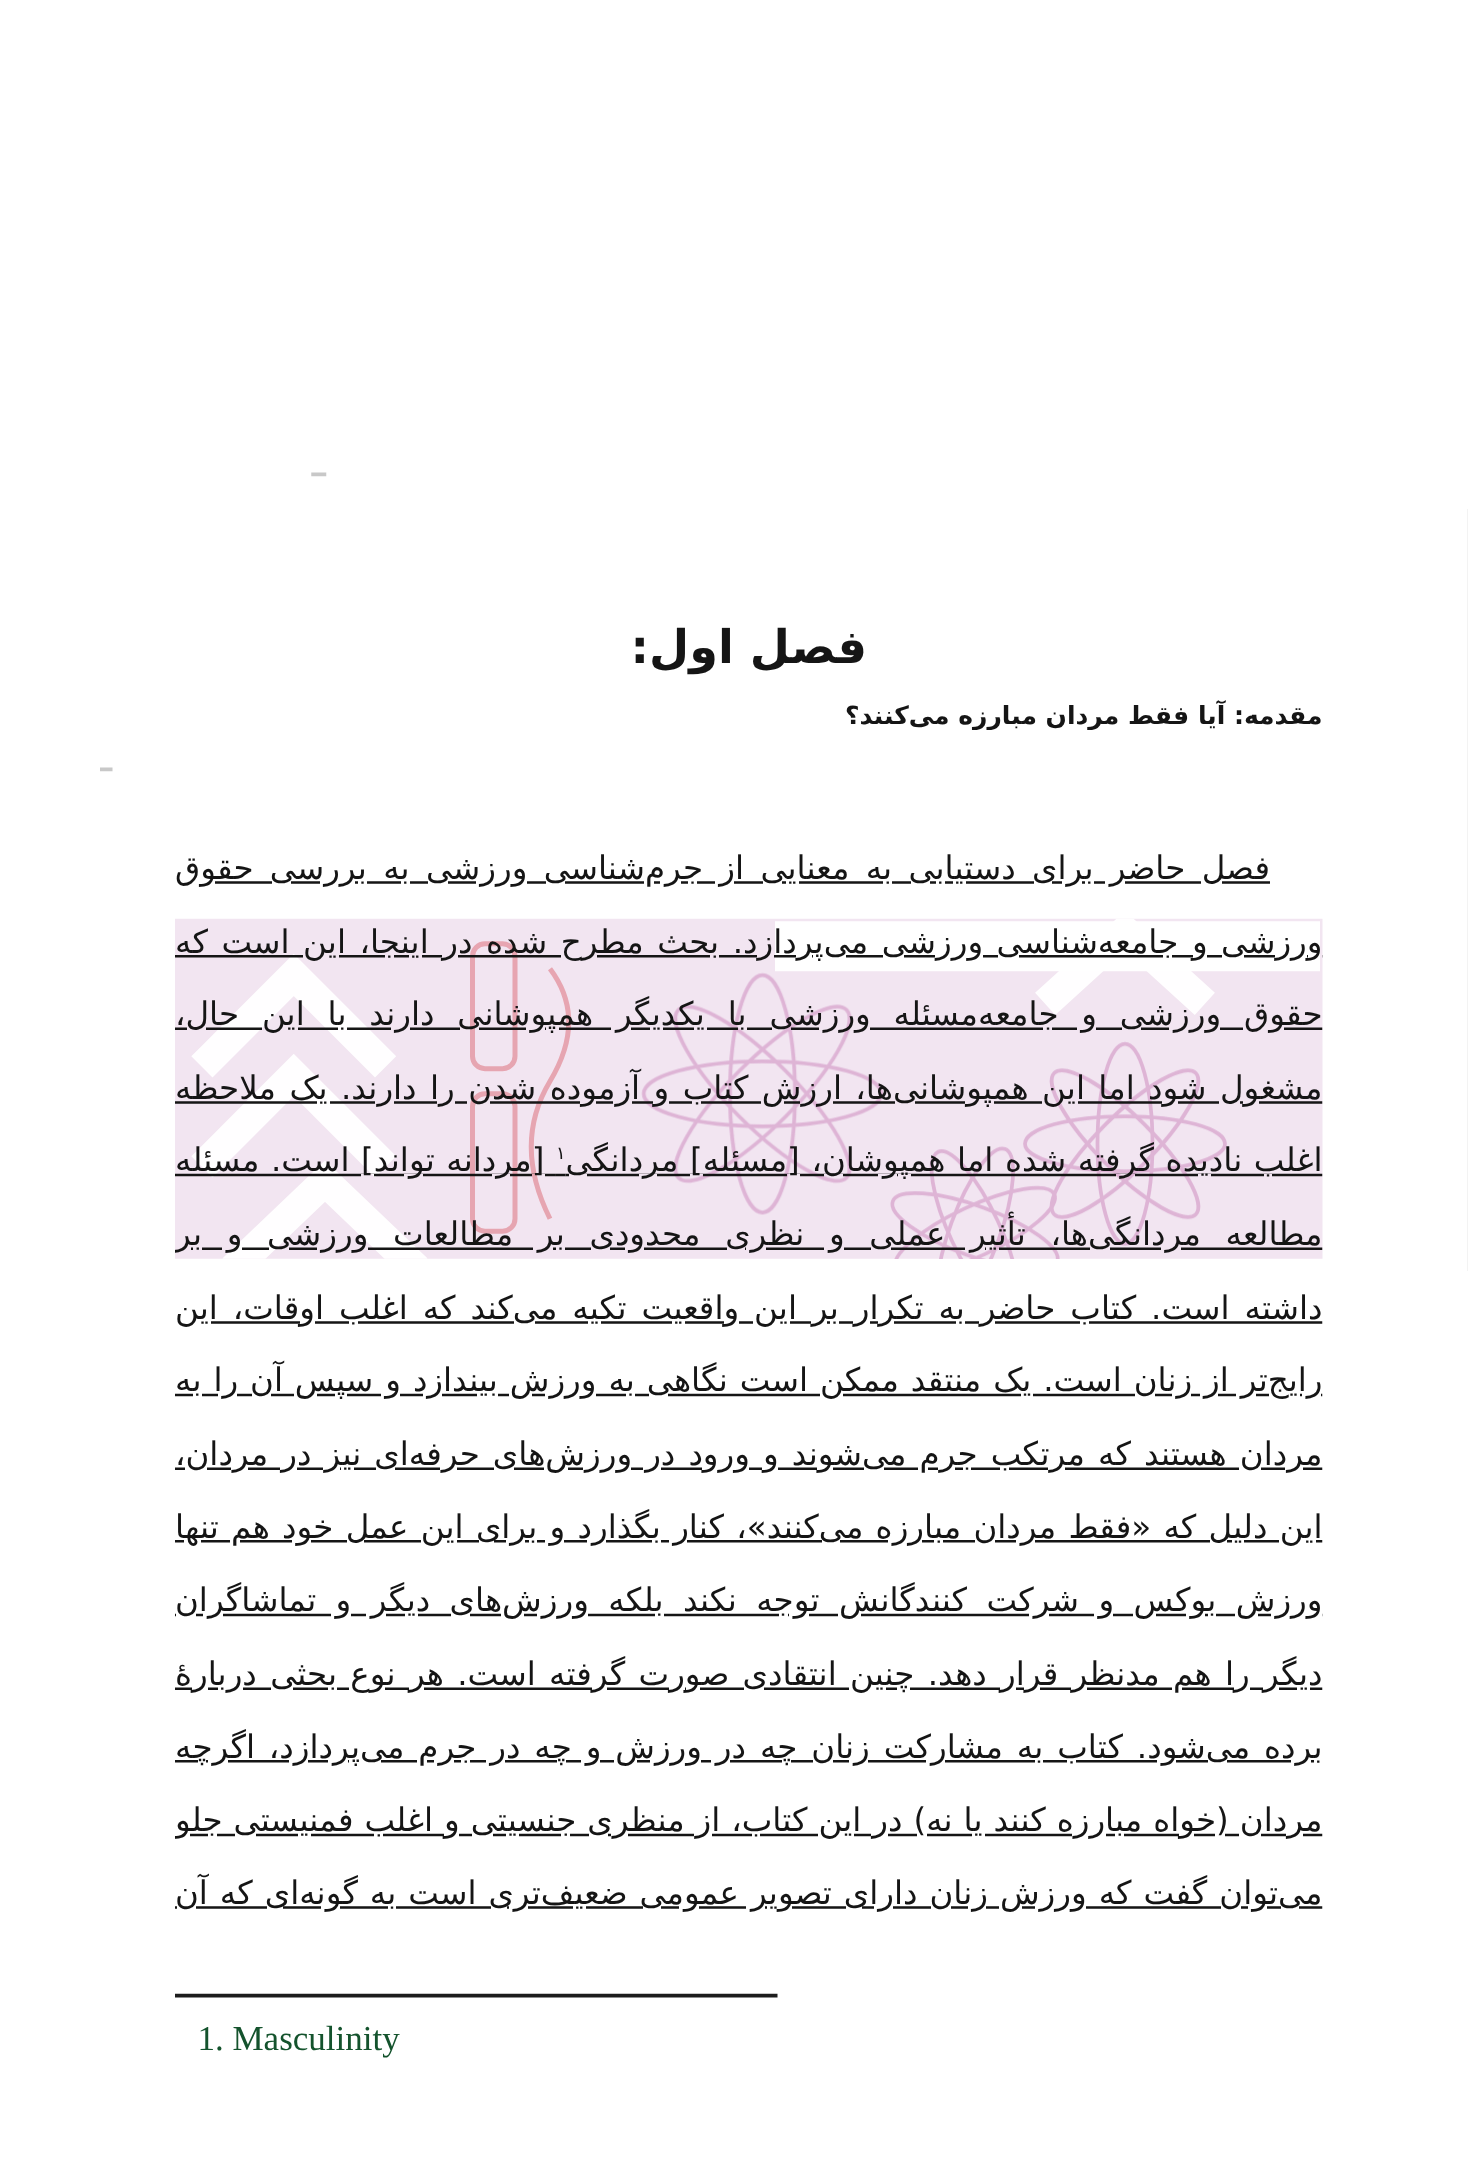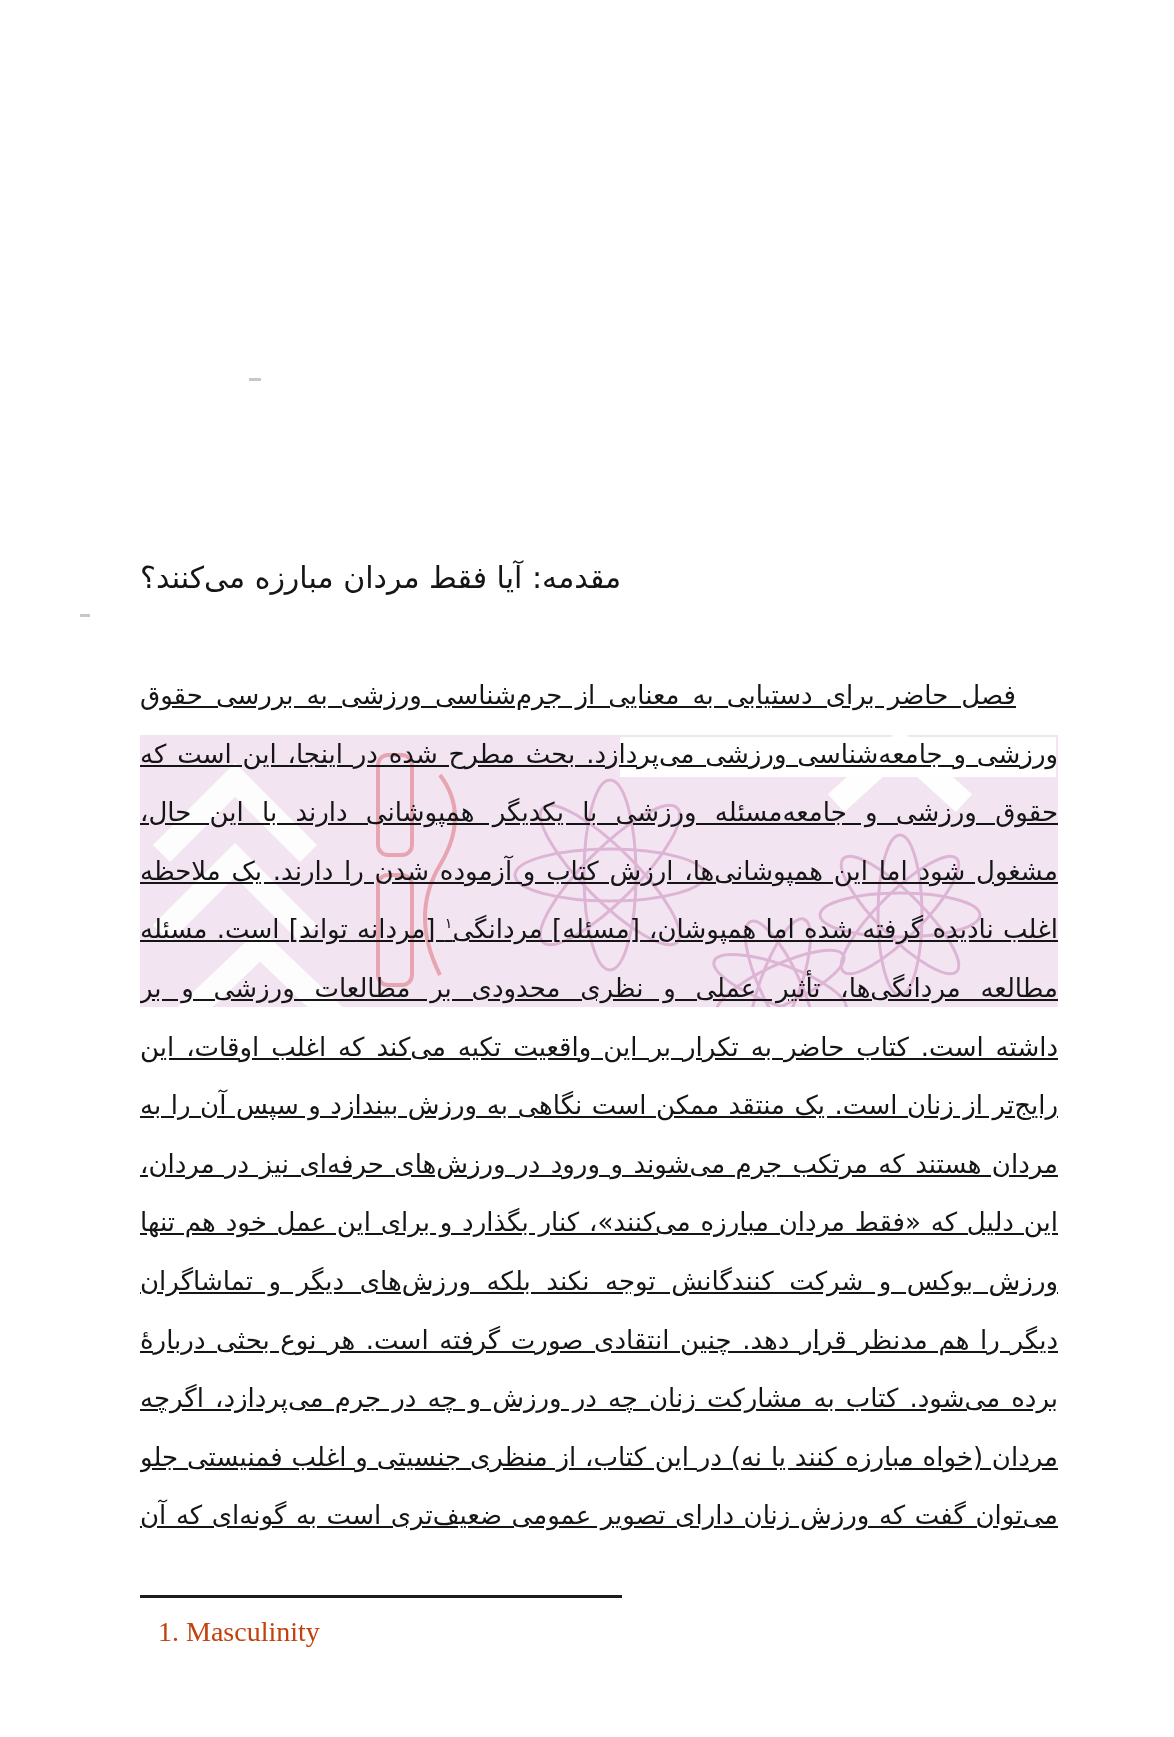--- a/index.html
+++ b/index.html
@@ -14,22 +14,22 @@
   }
 
   
   .chapter-title {
     position:absolute; top:496px; left:140px; width:918px;
     direction:rtl; text-align:center;
     font-size:37px; font-weight:700; letter-spacing:0;
   }
   .chapter-subtitle {
     position:absolute; top:560px; left:140px; width:918px;
-    direction:rtl; text-align:left;
-    font-size:30px; font-weight:400;
+    direction:rtl; text-align:right;
+    font-size:20px; font-weight:700;
   }
 
   
   .wm-band {
     position:absolute; left:140px; top:735px; width:918px; height:272px;
     background:var(--wm-band, #f2e5f1);
   }
   .wm-white-strip {
     position:absolute; left:620px; top:735px; width:438px; height:42px;
     background:#ffffff;
@@ -54,36 +54,37 @@
 
   
   .footnote-rule {
     position:absolute; left:140px; top:1595px; width:482px; height:3px;
     background:#1d1d1d;
   }
   .footnote-text {
     position:absolute; left:158px; top:1616px;
     direction:ltr;
     font-family:"Liberation Serif", serif;
-    font-size:28px; color:#c2410c;
+    font-size:28px; color:#14532d;
   }
 
   
   .scan-mark { position:absolute; background:#9a9a9a; opacity:.55; }
   .scan-mark.m1 { left:249px; top:378px; width:12px; height:3px; }
   .scan-mark.m2 { left:80px;  top:614px; width:10px; height:3px; }
 </style>
 </head>
 <body>
 
 <div class="page">
 
   <div class="scan-mark m1"></div>
   <div class="scan-mark m2"></div>
 
+  <div class="chapter-title">فصل اول:</div>
   <div class="chapter-subtitle">مقدمه: آیا فقط مردان مبارزه می‌کنند؟</div>
 
   <div class="wm-band">
     <svg width="918" height="272" viewBox="0 0 918 272">
 
       <g stroke="#ffffff" stroke-width="24" fill="none" opacity="0.95" stroke-linecap="square">
         <path d="M30 110 L95 45 L160 110"></path>
         <path d="M30 190 L95 125 L160 190"></path>
         <path d="M55 272 L120 210 L185 272"></path>
         <path d="M705 60 L760 10 L815 60"></path>

